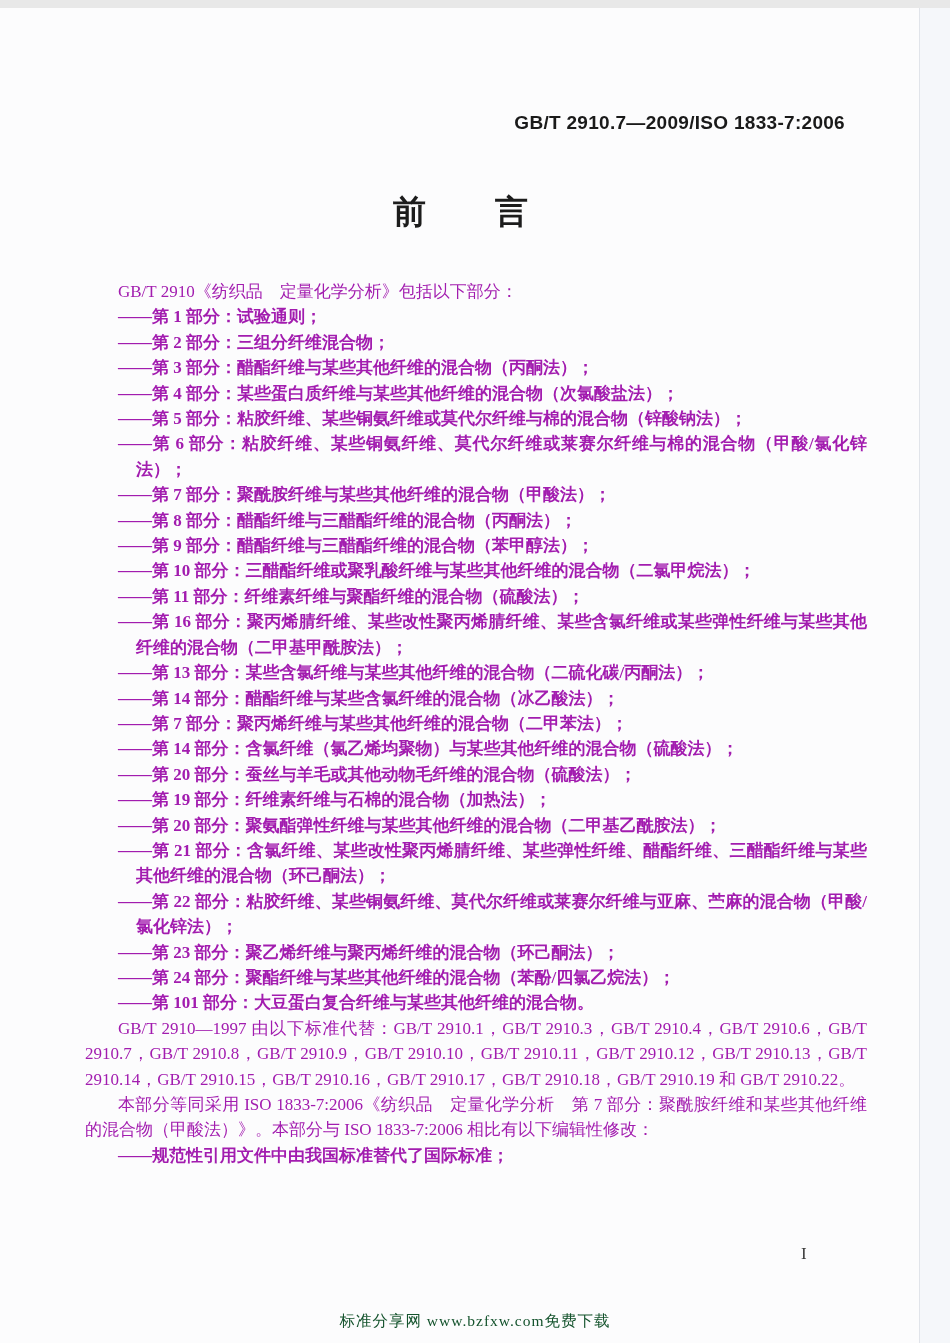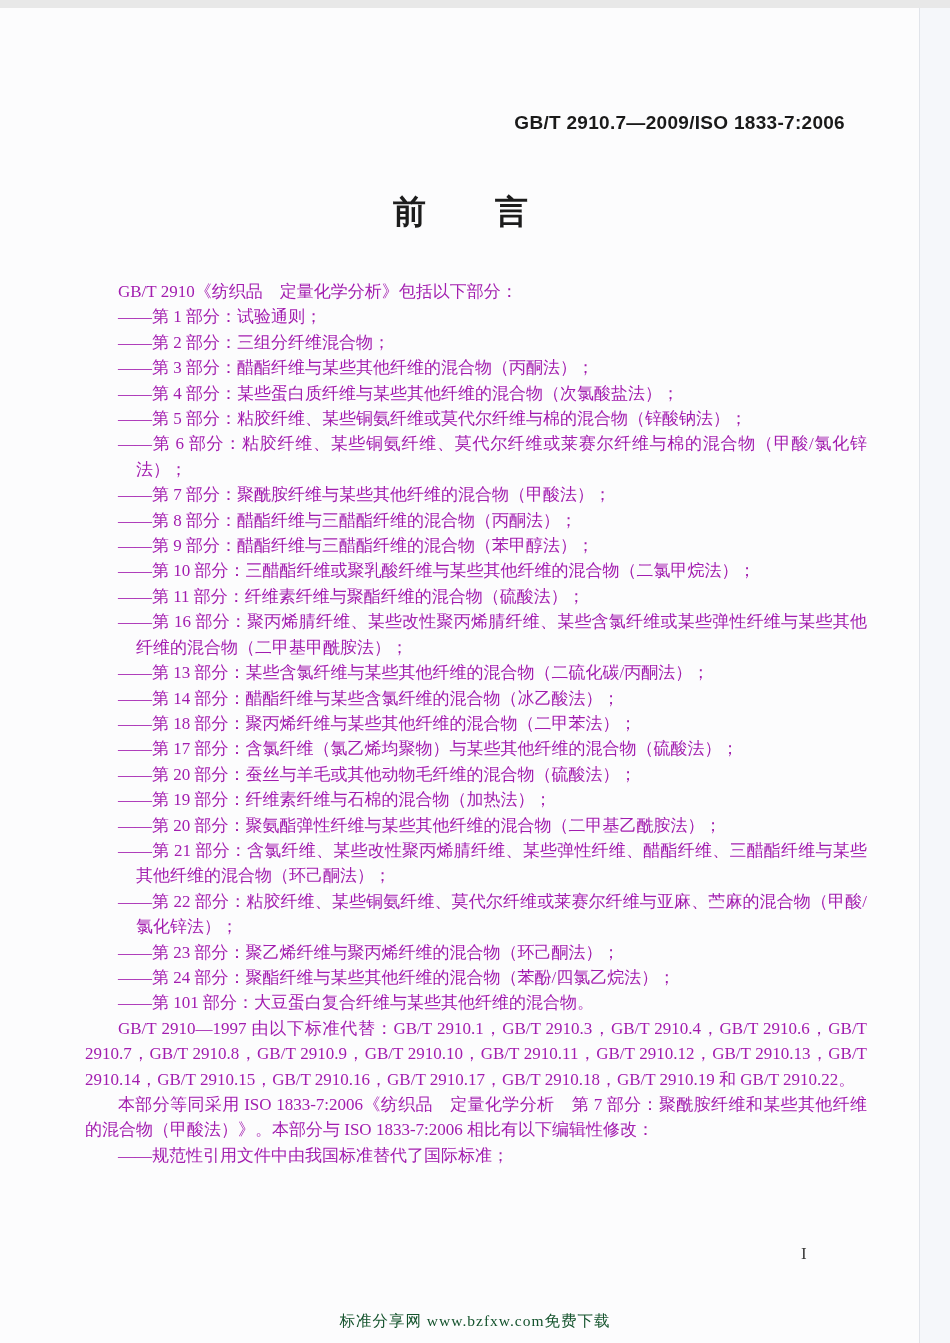--- a/index.html
+++ b/index.html
@@ -69,20 +69,21 @@
     color: #a21caf;
   }
   .content p {
     margin: 0;
     text-indent: 33px;
   }
   .parts-list .item,
   .edit-notes .item {
     padding-left: 51px;
     text-indent: -18px;
+    font-weight: bold;
   }
   .page-number {
     position: absolute;
     left: 801px;
     top: 1236px;
     font-size: 17px;
     color: #3c3c3c;
   }
   .watermark {
     position: absolute;
@@ -135,23 +136,23 @@
 
         <div class="item">——第 11 部分：纤维素纤维与聚酯纤维的混合物（硫酸法）；</div>
 
         <div class="item">——第 16 部分：聚丙烯腈纤维、某些改性聚丙烯腈纤维、某些含氯纤维或某些弹性纤维与某些其他纤维的混合物（二甲基甲酰胺法）；</div>
 
         <div class="item">——第 13 部分：某些含氯纤维与某些其他纤维的混合物（二硫化碳/丙酮法）；</div>
 
         <div class="item">——第 14 部分：醋酯纤维与某些含氯纤维的混合物（冰乙酸法）；</div>
 
 
-        <div class="item">——第 18 部分：聚丙烯纤维与某些其他纤维的混合物（二甲苯法）；</div>
+        <div class="item">——第 7 部分：聚丙烯纤维与某些其他纤维的混合物（二甲苯法）；</div>
 
-        <div class="item">——第 17 部分：含氯纤维（氯乙烯均聚物）与某些其他纤维的混合物（硫酸法）；</div>
+        <div class="item">——第 14 部分：含氯纤维（氯乙烯均聚物）与某些其他纤维的混合物（硫酸法）；</div>
 
         <div class="item">——第 20 部分：蚕丝与羊毛或其他动物毛纤维的混合物（硫酸法）；</div>
 
         <div class="item">——第 19 部分：纤维素纤维与石棉的混合物（加热法）；</div>
 
         <div class="item">——第 20 部分：聚氨酯弹性纤维与某些其他纤维的混合物（二甲基乙酰胺法）；</div>
 
         <div class="item">——第 21 部分：含氯纤维、某些改性聚丙烯腈纤维、某些弹性纤维、醋酯纤维、三醋酯纤维与某些其他纤维的混合物（环己酮法）；</div>
 
         <div class="item">——第 22 部分：粘胶纤维、某些铜氨纤维、莫代尔纤维或莱赛尔纤维与亚麻、苎麻的混合物（甲酸/氯化锌法）；</div>

